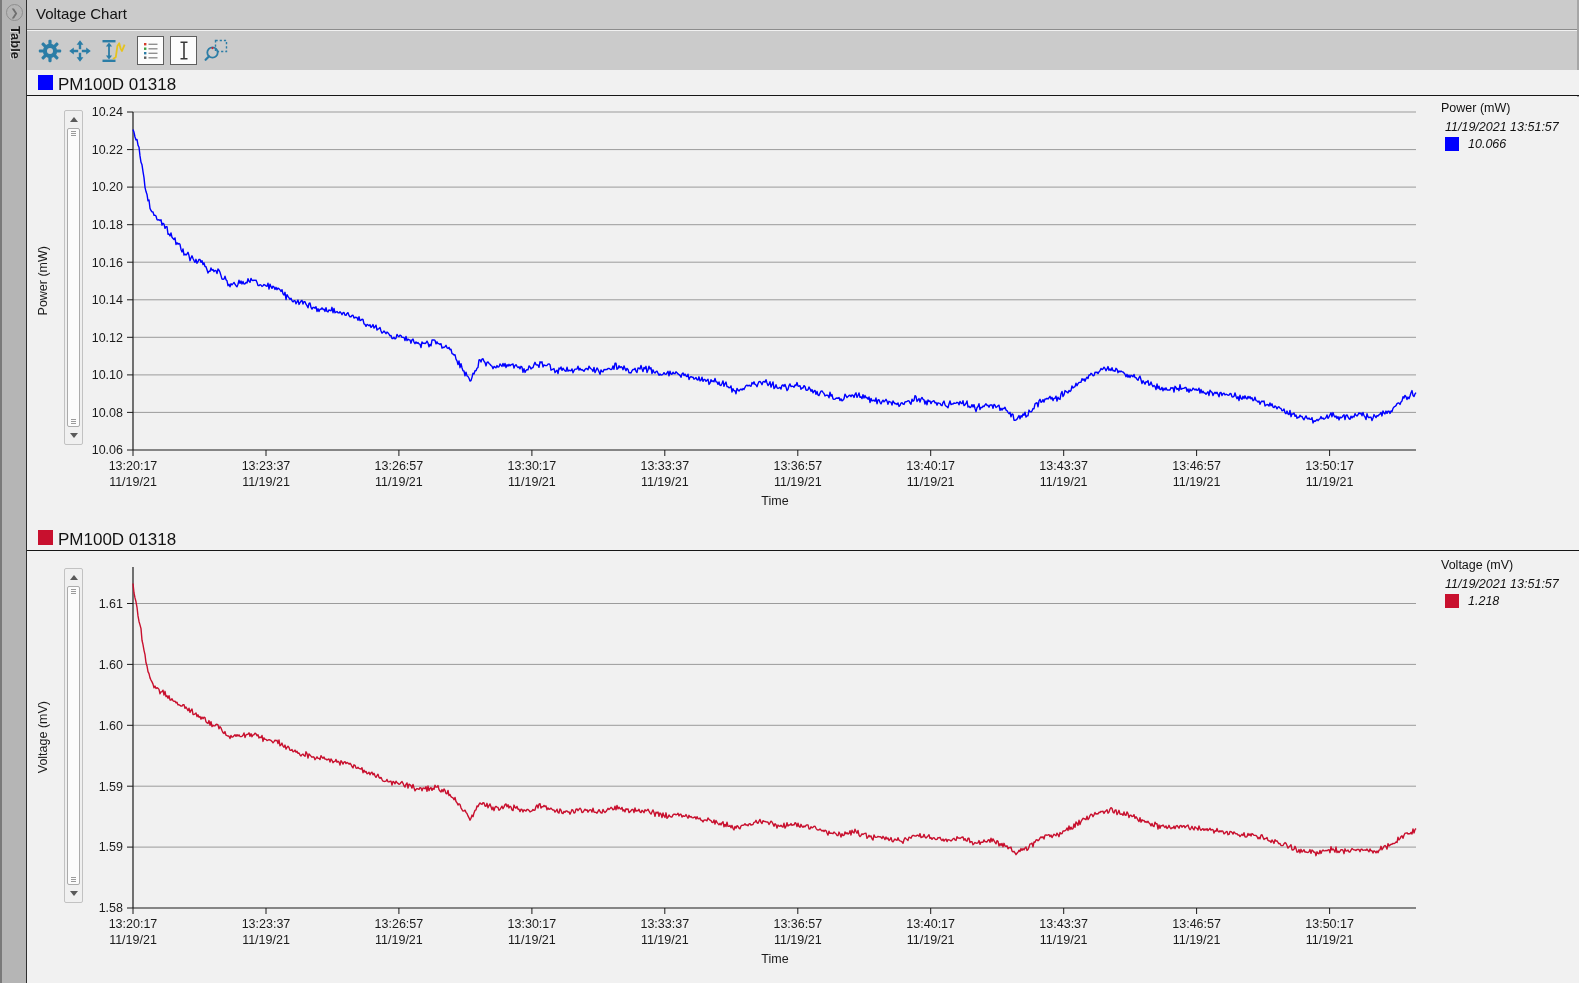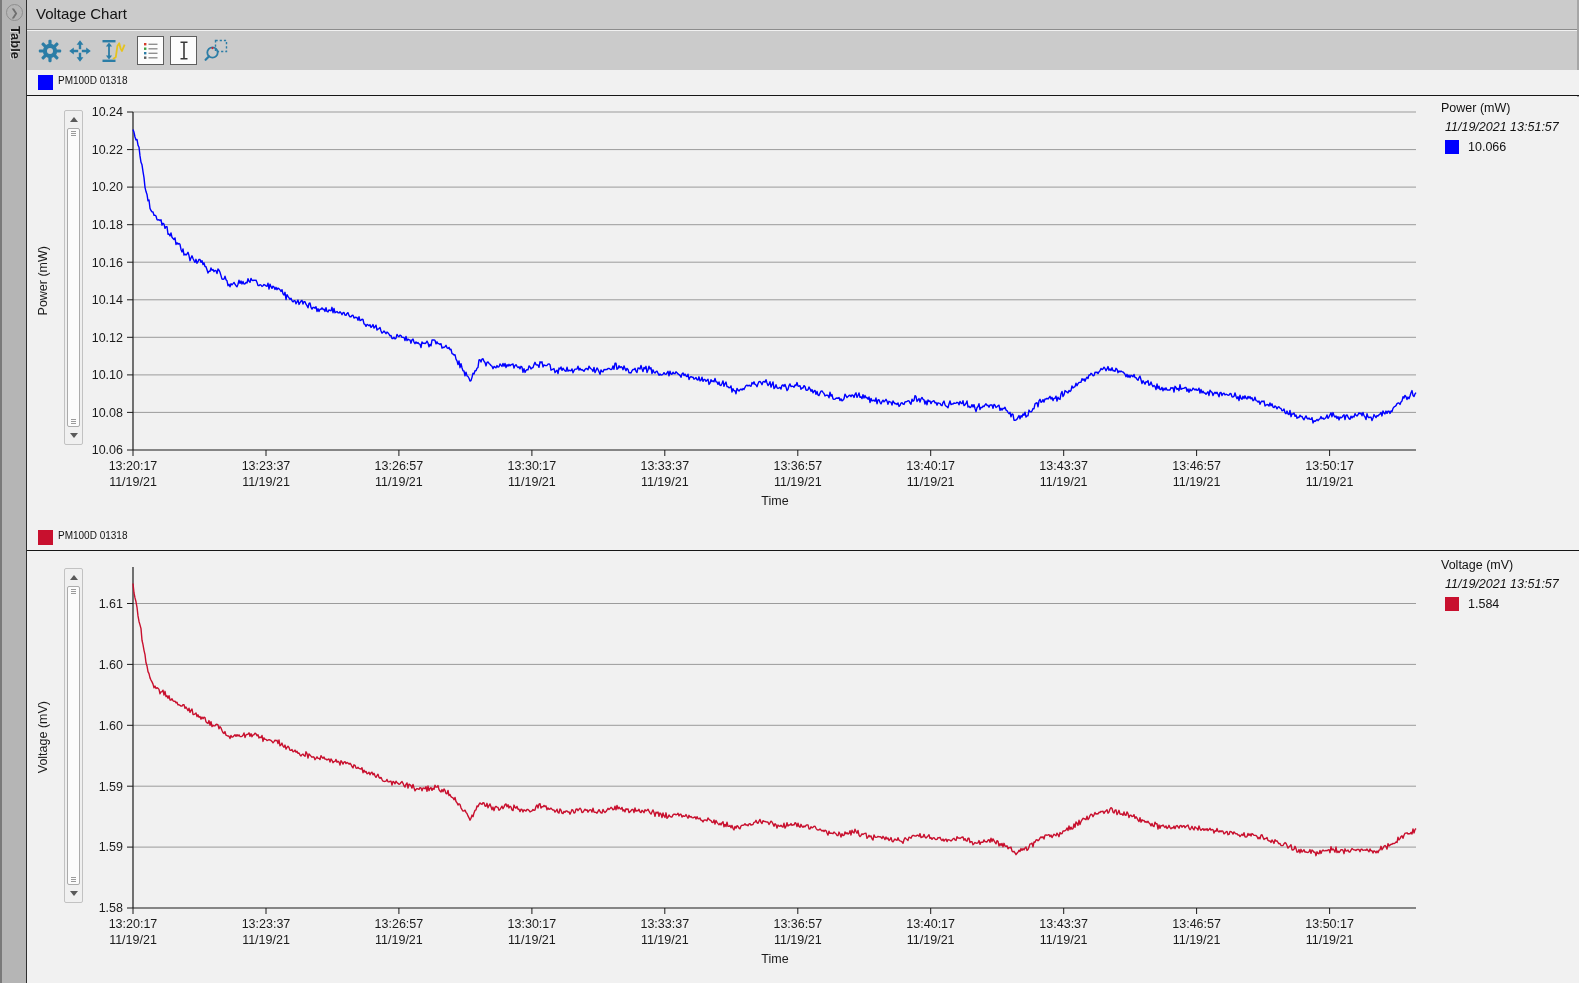--- a/index.html
+++ b/index.html
@@ -27,34 +27,34 @@
   .tbtn{position:absolute;display:flex;align-items:center;justify-content:center;cursor:pointer;}
   .tbtn.boxed{border:1px solid #5f5f5f;background:#fcfcfc;}
 
   
   .right-edge{position:absolute;left:1577px;top:0;width:2px;height:983px;background:#a6a6a6;}
 
   
   .series-row{position:absolute;left:27px;width:1552px;height:26px;background:#f1f1f1;
               border-bottom:1px solid #161616;}
   .series-row .swatch{position:absolute;left:11px;top:5px;width:15px;height:15px;}
-  .series-row .lbl{position:absolute;left:31px;top:5px;font-size:10px;color:#121212;}
+  .series-row .lbl{position:absolute;left:31px;top:5px;font-size:17px;color:#121212;}
 
   
   .chart-section{position:absolute;left:27px;width:1552px;background:#f1f1f1;}
   .chart-section svg{position:absolute;left:0;top:0;}
   .tick{font-family:"Liberation Sans",sans-serif;font-size:12.5px;fill:#1b1b1b;}
   .ytitle{position:absolute;left:4px;width:24px;display:flex;align-items:center;justify-content:center;}
   .ytitle span{writing-mode:vertical-rl;transform:rotate(180deg);font-size:12.5px;color:#1b1b1b;white-space:nowrap;}
 
   
   .readout{position:absolute;left:1396px;width:156px;font-size:12.5px;color:#121212;}
   .readout .r1{padding-left:18px;height:19px;line-height:19px;}
   .readout .r2{padding-left:22px;height:19px;line-height:19px;font-style:italic;}
-  .readout .r3{padding-left:22px;height:20px;display:flex;align-items:center;}
+  .readout .r3{padding-left:22px;height:20px;display:flex;font-style:italic;}
   .readout .sw{width:14px;height:14px;margin-right:9px;}
 
   
   .vscroll{position:absolute;width:19px;border:1px solid #c2c2c2;border-radius:2px;background:#f0f0f0;}
   .sb-arrow{position:absolute;left:0;width:17px;height:15px;cursor:pointer;}
   .sb-arrow:after{content:"";position:absolute;left:4.5px;border-left:4px solid transparent;
                   border-right:4px solid transparent;}
   .sb-arrow.up{top:1px;}
   .sb-arrow.up:after{top:5px;border-bottom:5px solid #5a5a5a;}
   .sb-arrow.down{bottom:1px;}
@@ -308,18 +308,18 @@
     <div class="vscroll" style="left:37px;top:16px;height:335px;">
       <div class="sb-arrow up"></div>
       <div class="sb-thumb"></div>
       <div class="sb-arrow down"></div>
     </div>
     <div class="readout" style="top:4px;">
       <div class="r1">Voltage (mV)</div>
       <div class="r2">11/19/2021 13:51:57</div>
       <div class="r3">
         <div class="sw" style="background: rgb(200, 16, 46);"></div>
-        <span>1.584</span>
+        <span>1.218</span>
       </div>
     </div>
   </div>
 
 </div>
 
 </body></html>

